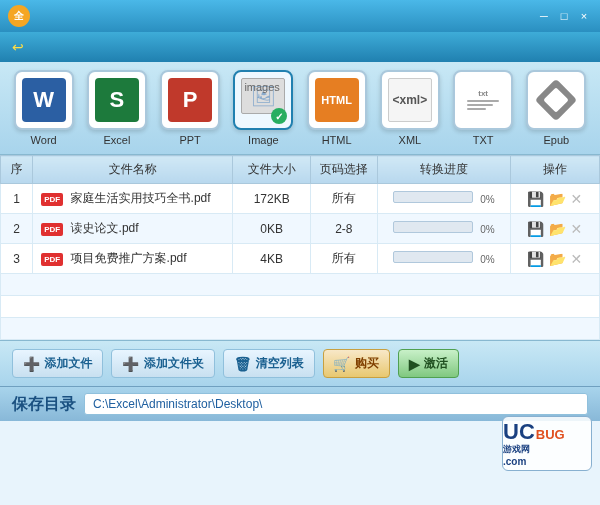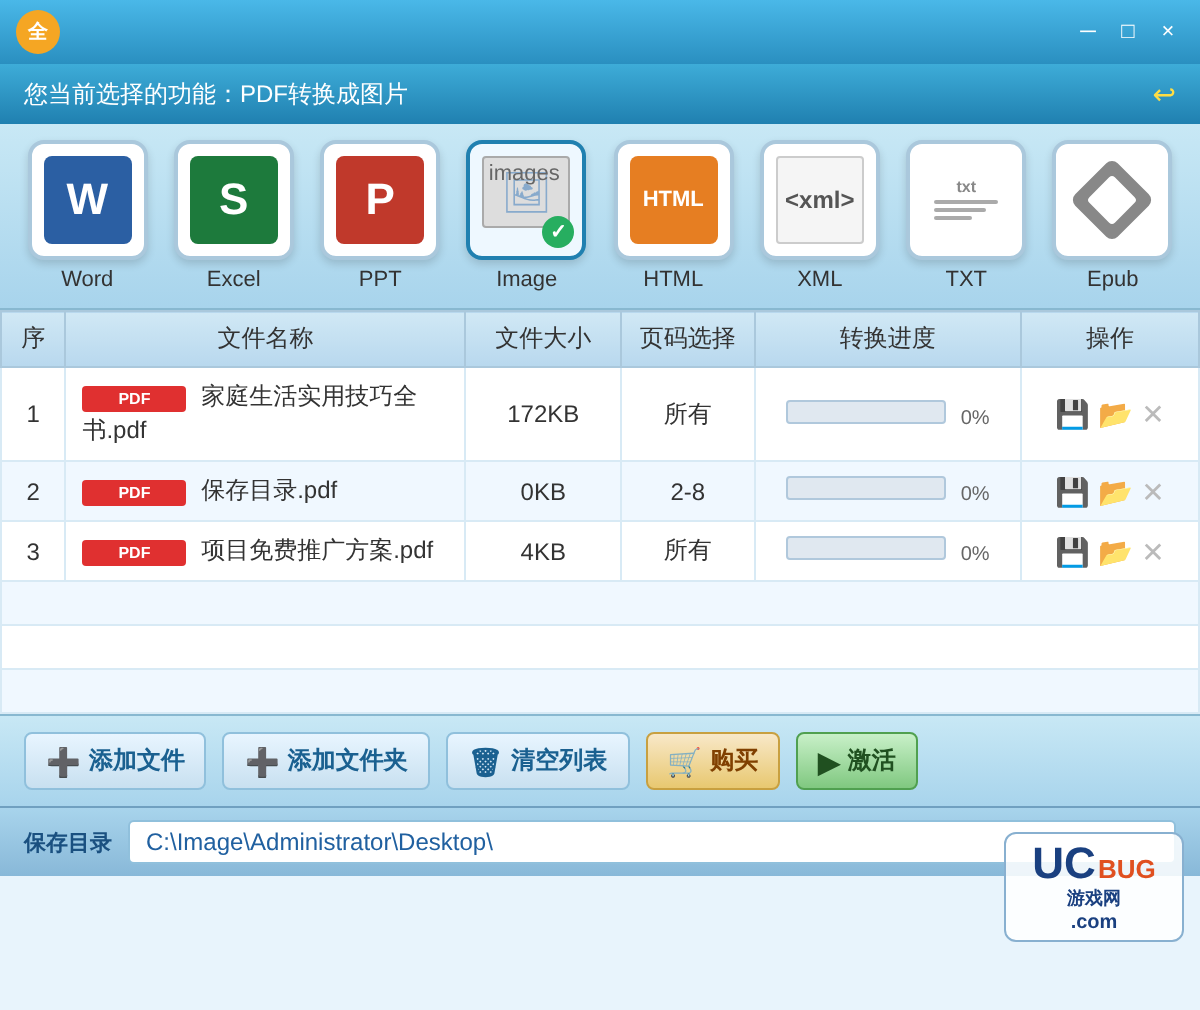--- a/index.html
+++ b/index.html
@@ -299,21 +299,21 @@
     .file-table tr:nth-child(even) td {
       background: #f0f8ff;
     }
 
     .pdf-icon-small {
       display: inline-block;
       background: #e03030;
       color: white;
       font-size: 8px;
       font-weight: bold;
-      padding: 2px 18px;
+      padding: 2px 3px;
       border-radius: 2px;
       margin-right: 4px;
     }
 
     .progress-bar-container {
       width: 80px;
       height: 12px;
       background: #e0e8f0;
       border: 1px solid #b0c8dc;
       border-radius: 2px;
@@ -384,21 +384,21 @@
     .save-path-bar {
       background: linear-gradient(to bottom, #a8d4ec, #88b8d8);
       padding: 6px 12px;
       display: flex;
       align-items: center;
       gap: 8px;
       border-top: 1px solid #70a0c0;
     }
     .save-path-label {
       color: #1a5080;
-      font-size: 11px;
+      font-size: 16px;
       white-space: nowrap;
       font-weight: bold;
     }
     .save-path-value {
       background: white;
       border: 1px solid #90c0dc;
       border-radius: 3px;
       padding: 3px 8px;
       flex: 1;
       font-size: 12px;
@@ -409,21 +409,21 @@
     .watermark {
       position: absolute;
       bottom: 34px;
       right: 8px;
       width: 90px;
       height: 55px;
       background: rgba(255,255,255,0.85);
       border-radius: 6px;
       display: flex;
       flex-direction: column;
-      align-items: center;
+      align-items: flex-start;
       justify-content: center;
       font-size: 10px;
       color: #1a4080;
       font-weight: bold;
       border: 1px solid #88b0d0;
       overflow: hidden;
       z-index: 10;
     }
     .watermark-uc {
       font-size: 22px;
@@ -464,21 +464,20 @@
     </div>
   </div>
   <div class="title-controls">
     <button class="title-btn">─</button>
     <button class="title-btn">□</button>
     <button class="title-btn close">×</button>
   </div>
 </div>
 
 <div class="sub-header">
-  <span>您当前选择的功能：PDF转换成图片</span>
   <div class="sub-header-right">
     <span class="arrow-icon">↩</span>
   </div>
 </div>
 
 <div class="toolbar">
 
   <div class="tool-item">
     <div class="tool-icon-box">
       <div class="word-icon">W</div>
@@ -588,21 +587,21 @@
             <span class="action-icon" title="打开文件夹">📂</span>
             <span class="action-icon delete" title="删除">✕</span>
           </div>
         </td>
       </tr>
 
       <tr>
         <td class="seq-col col-center">2</td>
         <td class="name-col">
           <span class="pdf-icon-small">PDF</span>
-          <span>保存目录.pdf</span>
+          <span>读史论文.pdf</span>
         </td>
         <td class="size-col col-center">0KB</td>
         <td class="pages-col col-center">2-8</td>
         <td class="progress-col col-center">
           <div class="progress-bar-container">
             <div class="progress-bar-fill"></div>
           </div>
           <span class="progress-text">0%</span>
         </td>
         <td class="action-col">
@@ -668,21 +667,21 @@
     <span>购买</span>
   </button>
   <button class="bottom-btn activate-btn">
     <span class="btn-icon">▶</span>
     <span>激活</span>
   </button>
 </div>
 
 <div class="save-path-bar">
   <span class="save-path-label">保存目录</span>
-  <div class="save-path-value">C:\Image\Administrator\Desktop\</div>
+  <div class="save-path-value">C:\Excel\Administrator\Desktop\</div>
 </div>
 
 <div class="watermark">
   <div style="display:flex;align-items:baseline;gap:1px;">
     <span class="watermark-uc">UC</span>
     <span class="watermark-bug">BUG</span>
   </div>
   <span class="watermark-sub">游戏网</span>
   <span class="watermark-com">.com</span>
 </div>

